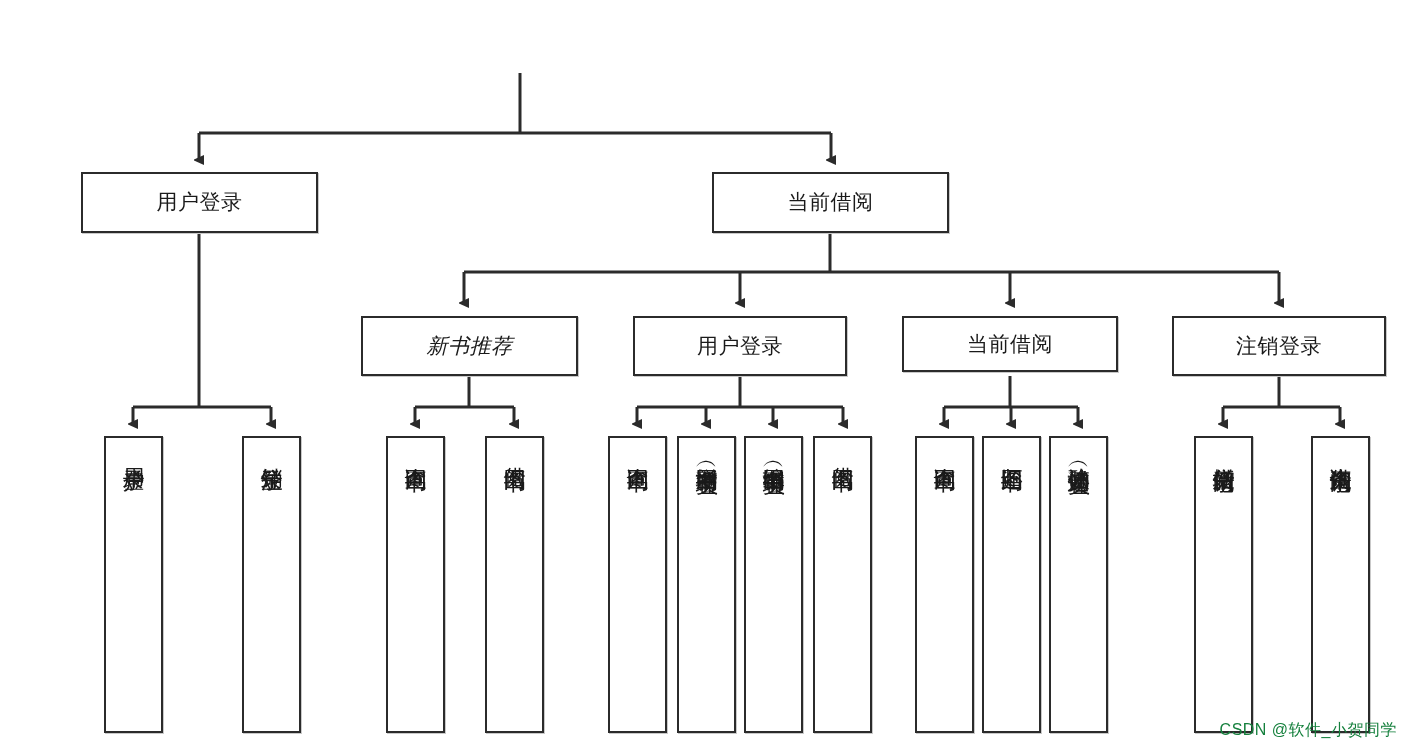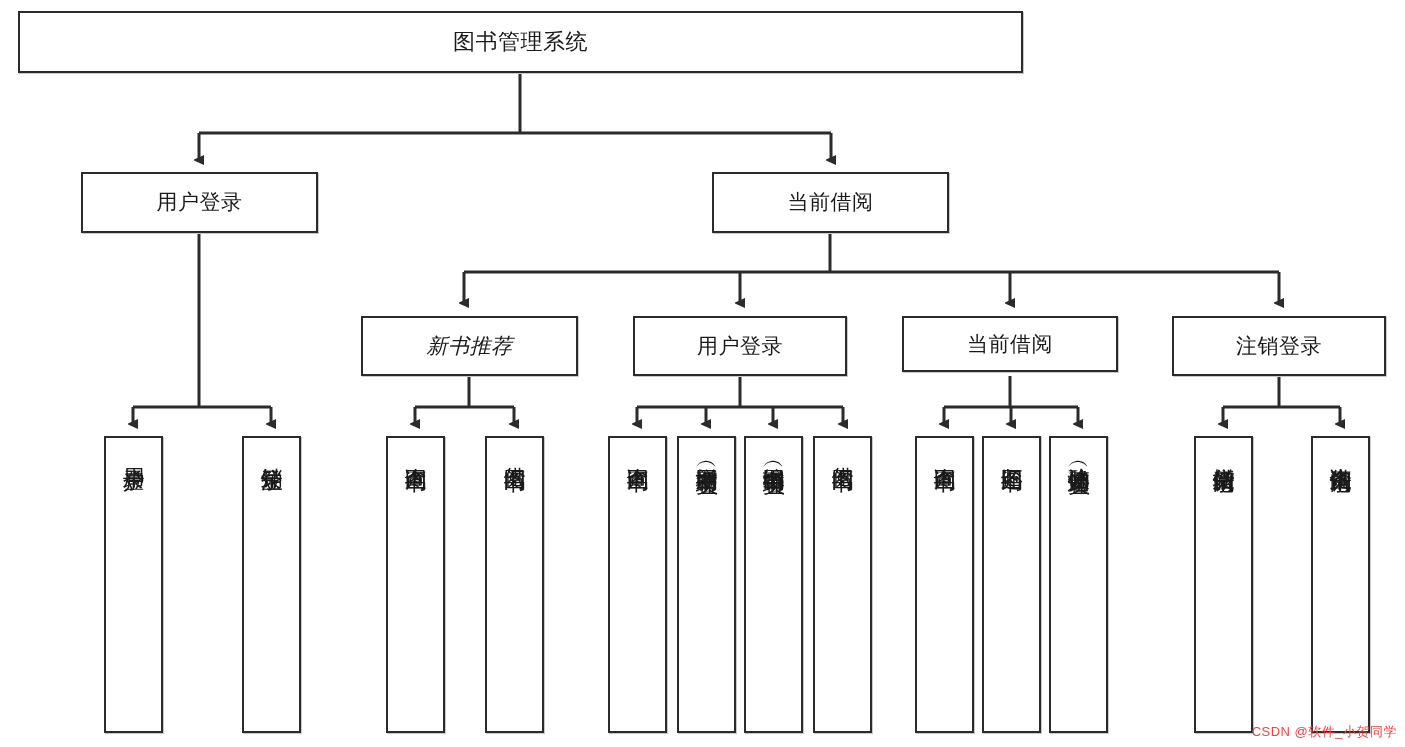--- a/index.html
+++ b/index.html
@@ -44,22 +44,22 @@
     text-orientation:upright;
     font-size:22px;
     line-height:1.02;
     letter-spacing:1px;
     white-space:nowrap;
   }
   .watermark{
     position:absolute;
     right:8px;
     bottom:6px;
-    font-size:13px;
-    color:#ef4444;
+    font-size:16px;
+    color:#15803d;
     white-space:nowrap;
     letter-spacing:0.5px;
   }
 </style>
 </head>
 <body>
 
 <div id="canvas">
 
   <svg class="edges" viewBox="0 0 1405 747" width="1405" height="747" xmlns="http://www.w3.org/2000/svg">
@@ -105,23 +105,20 @@
       <path d="M1011,407 L1011,424" marker-end="url(#arrow)"></path>
       <path d="M1078,407 L1078,424" marker-end="url(#arrow)"></path>
 
       <path d="M1279,376 L1279,407"></path>
       <path d="M1223,407 L1340,407"></path>
       <path d="M1223,407 L1223,424" marker-end="url(#arrow)"></path>
       <path d="M1340,407 L1340,424" marker-end="url(#arrow)"></path>
     </g>
   </svg>
 
-  <div class="node horiz root" style="left:18px;top:11px;width:1005px;height:62px;">
-    <span class="lbl">图书管理系统</span>
-  </div>
 
   <div class="node horiz" style="left:81px;top:172px;width:237px;height:61px;">
     <span class="lbl">用户登录</span>
   </div>
   <div class="node horiz" style="left:712px;top:172px;width:237px;height:61px;">
     <span class="lbl">当前借阅</span>
   </div>
 
   <div class="node horiz" style="left:361px;top:316px;width:217px;height:60px;font-style:italic;">
     <span class="lbl">新书推荐</span>

